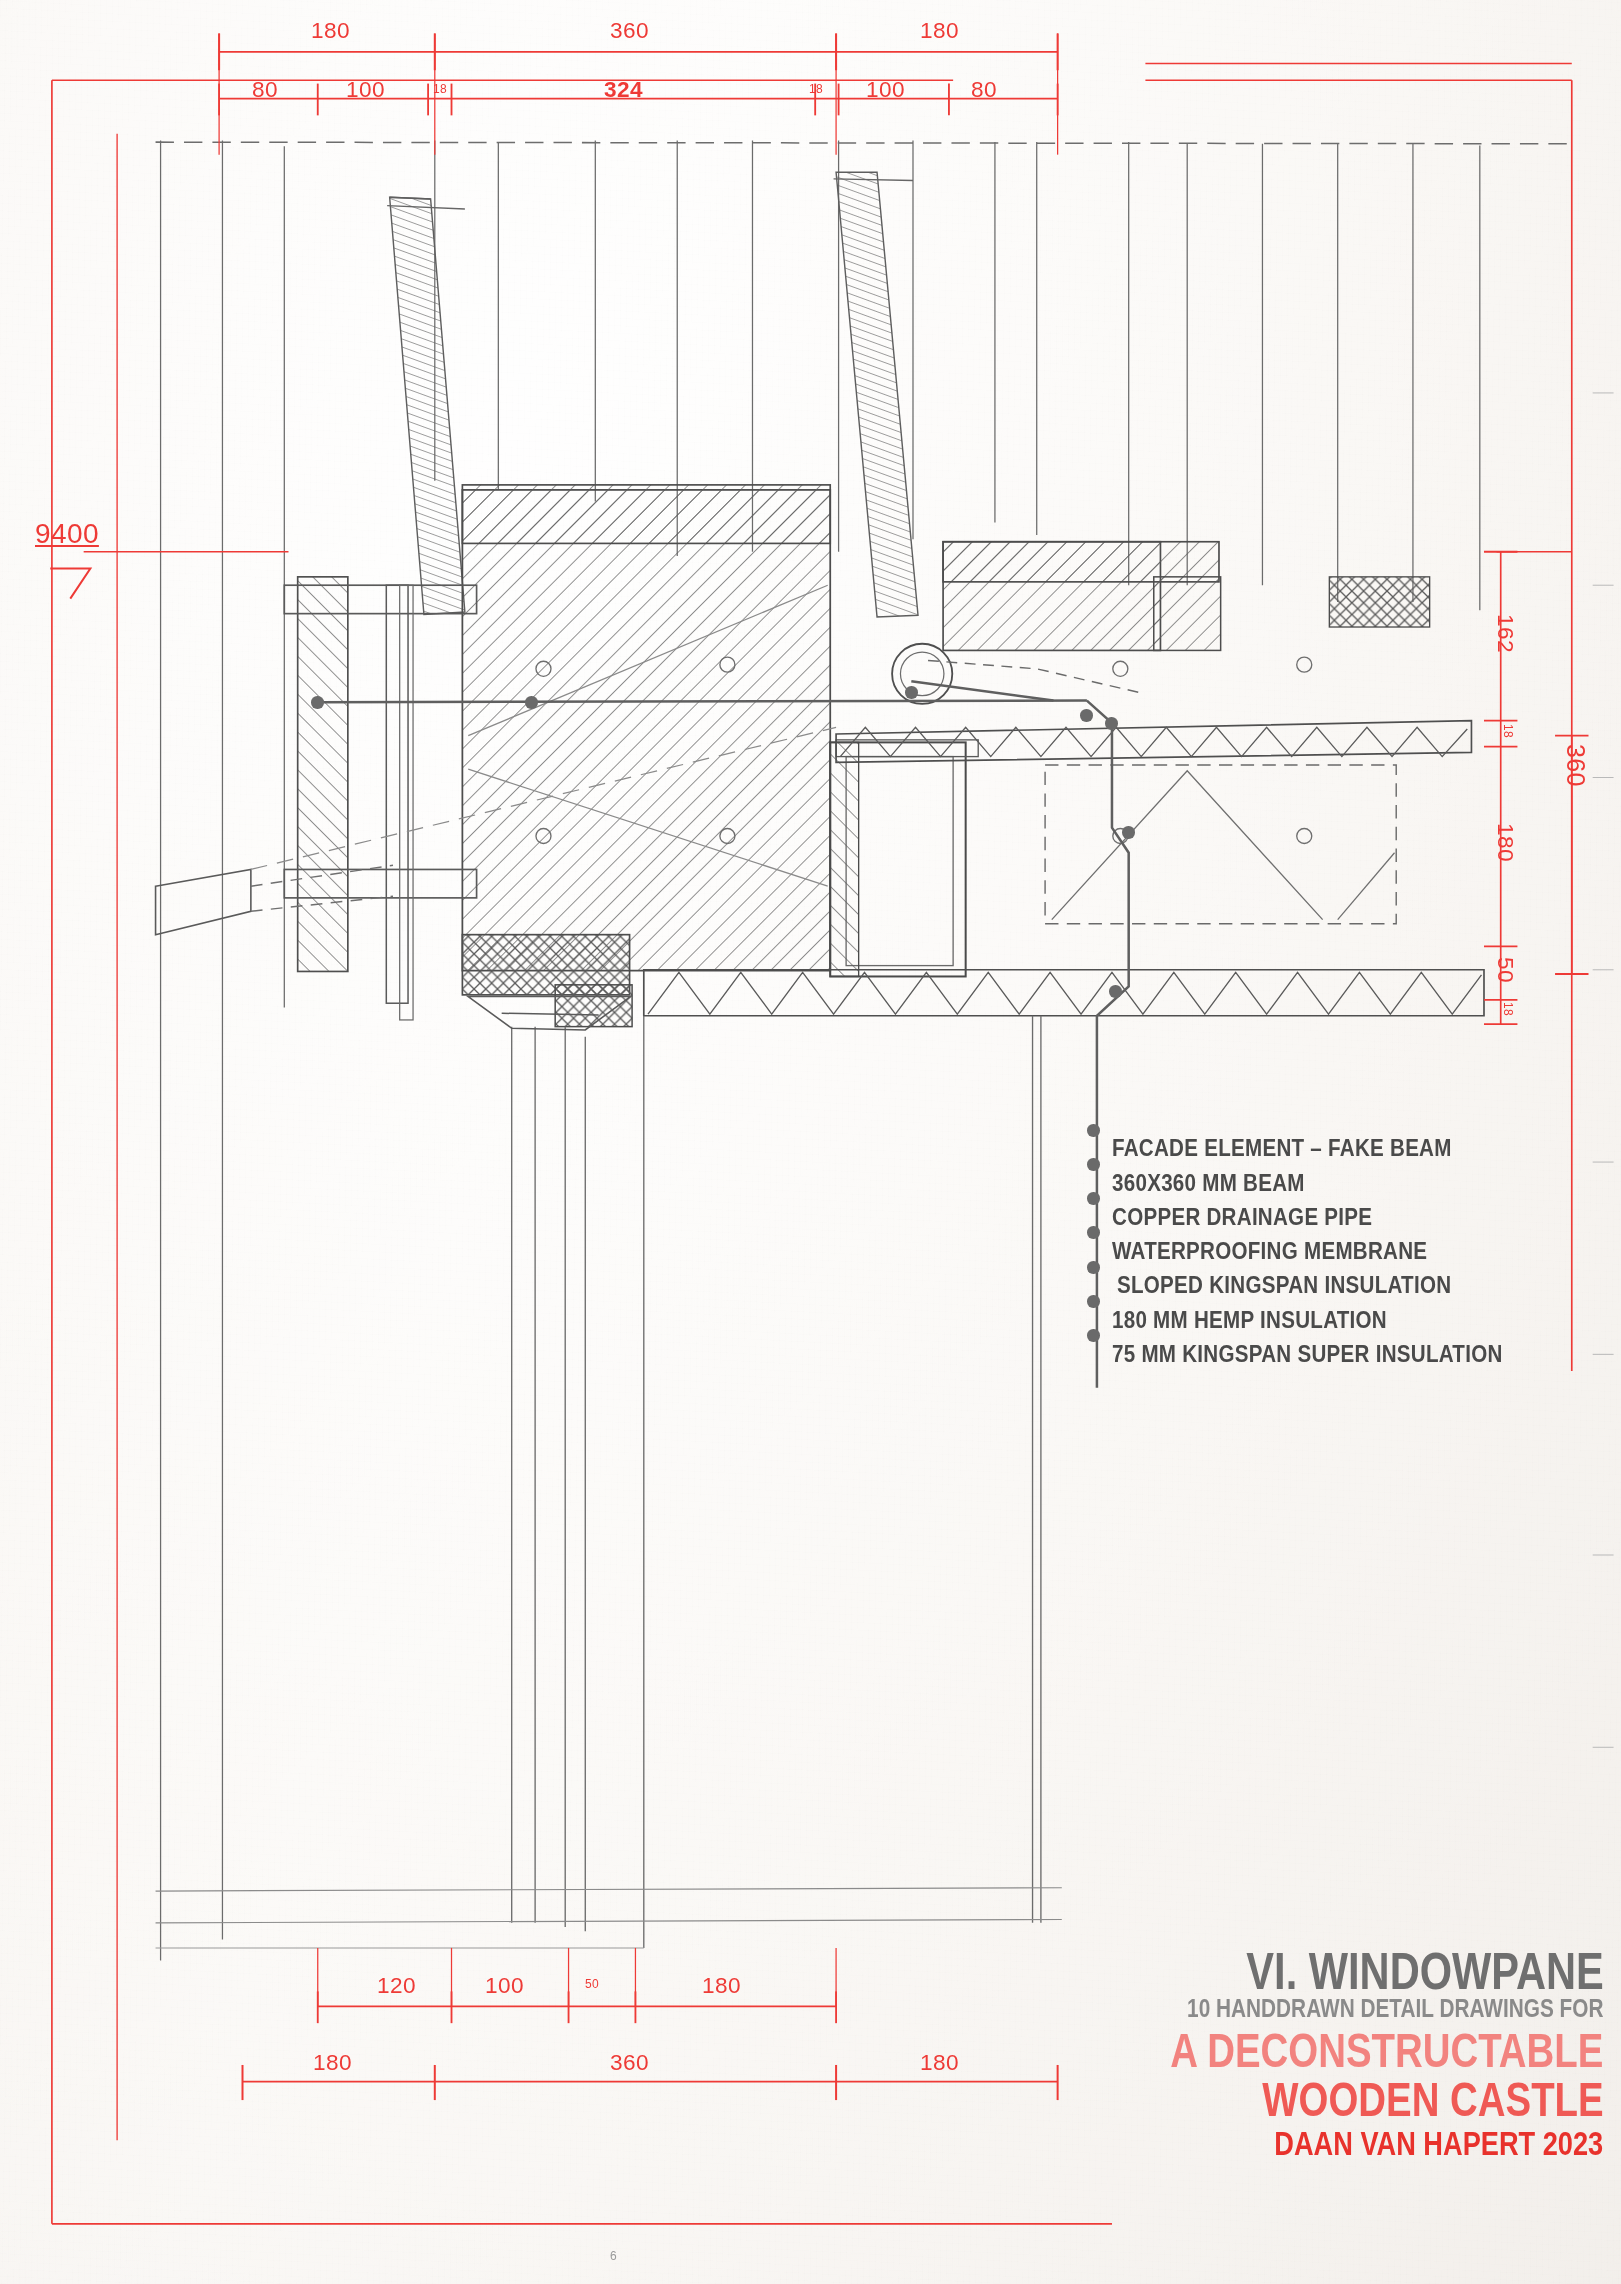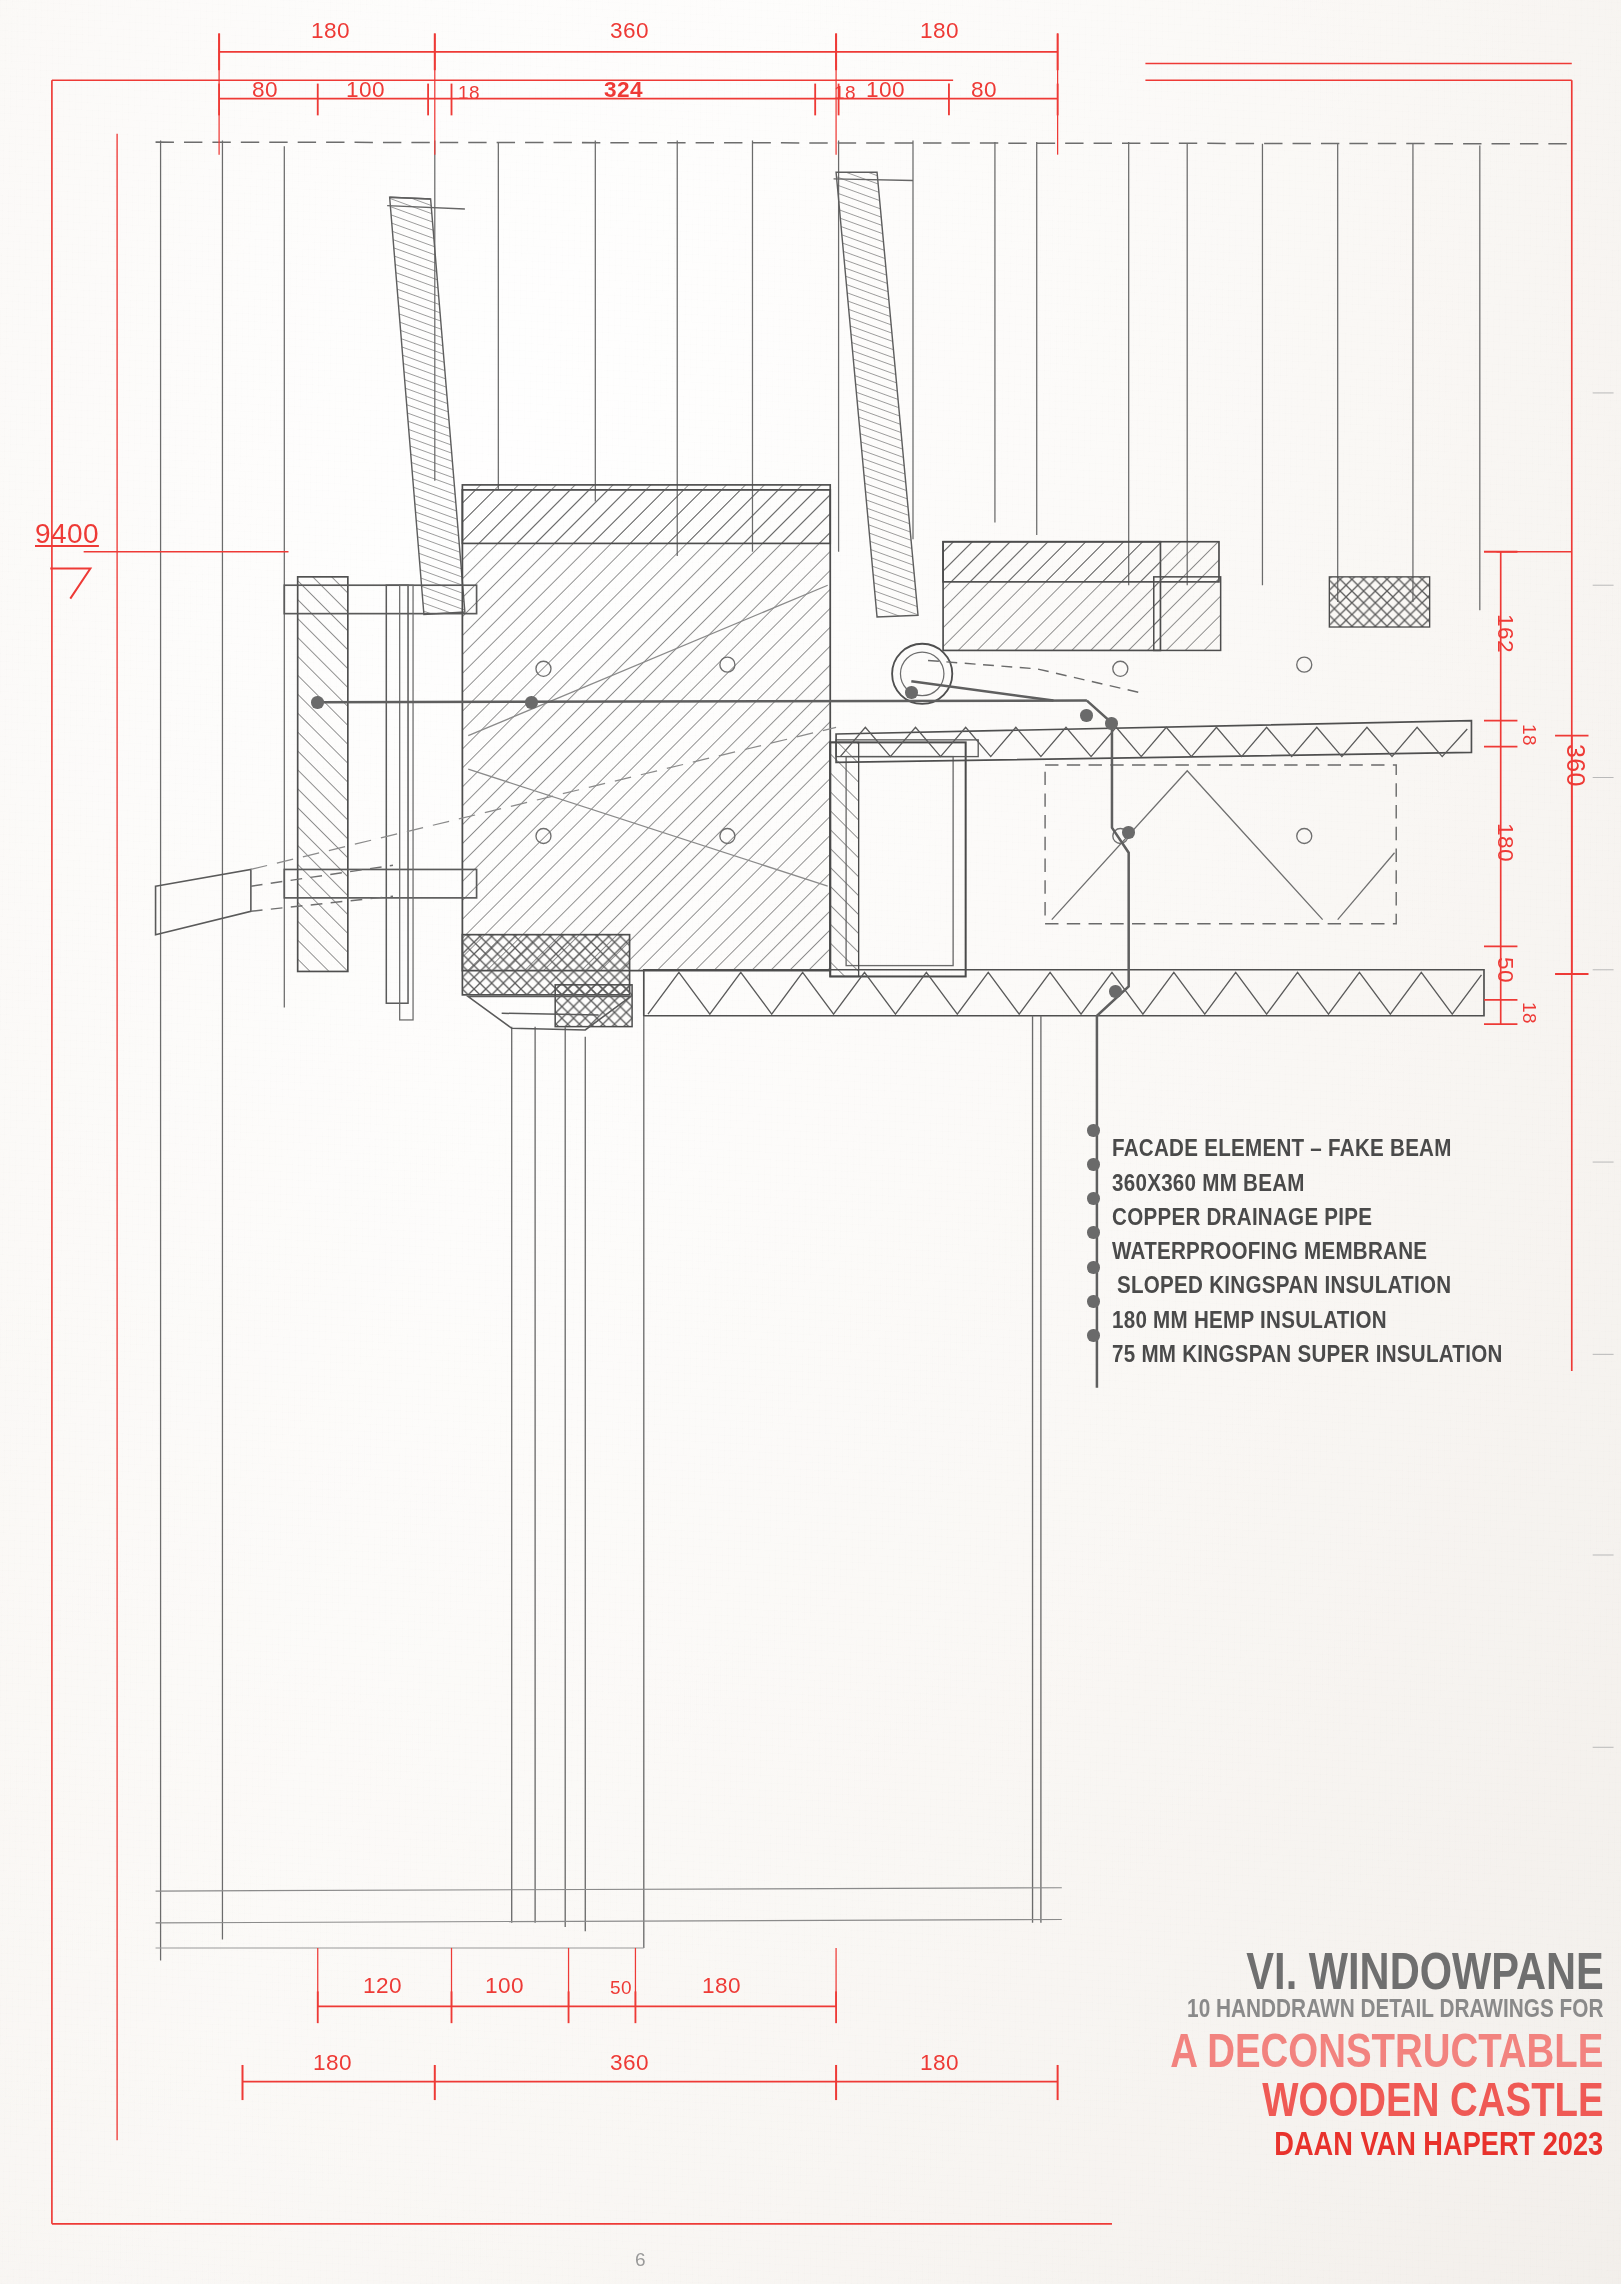--- a/index.html
+++ b/index.html
@@ -14,21 +14,21 @@
   }
   #grain{position:absolute;inset:0;opacity:.5;
     background-image:
       repeating-linear-gradient(91deg, rgba(0,0,0,0.012) 0 0.8px, rgba(0,0,0,0) 0.8px 5.9px),
       repeating-linear-gradient(3deg, rgba(0,0,0,0.010) 0 0.8px, rgba(0,0,0,0) 0.8px 7.5px);
   }
 
   
   .dim{position:absolute;color:#ee3a36;font-size:22.6px;letter-spacing:0.4px;
        font-family:"Liberation Sans",sans-serif;white-space:nowrap;}
-  .dim.sm{font-size:19px;margin-left:25px;}
+  .dim.sm{font-size:12px;}
   .dim.v{transform-origin:left top;}
 
   
   .callout{position:absolute;color:#4a4a4a;font-size:23.4px;white-space:nowrap;
            font-family:"Liberation Sans Narrow","Liberation Sans",sans-serif;
            font-weight:700;letter-spacing:0.3px;transform:scaleX(.88);transform-origin:left center;}
   .bullet{position:absolute;width:12.5px;height:12.5px;border-radius:50%;background:#6a6a6a;}
 
   
   .tb{position:absolute;right:18.4px;text-align:right;white-space:nowrap;
@@ -285,21 +285,21 @@
 
 <div class="dim" style="left:35px;top:518px;font-size:28px;text-decoration:underline;">9400</div>
 
 <div class="dim v" style="left:1518px;top:614px;transform:rotate(90deg);">162</div>
 <div class="dim v sm" style="left:1515px;top:724px;transform:rotate(90deg);">18</div>
 <div class="dim v" style="left:1518px;top:823px;transform:rotate(90deg);">180</div>
 <div class="dim v" style="left:1518px;top:957px;transform:rotate(90deg);">50</div>
 <div class="dim v sm" style="left:1515px;top:1002px;transform:rotate(90deg);">18</div>
 <div class="dim v" style="left:1590px;top:744px;transform:rotate(90deg);font-size:25px;">360</div>
 
-<div class="dim" style="left:363px;top:1973px;text-align:center;">120</div>
+<div class="dim" style="left:377px;top:1973px;text-align:center;">120</div>
 <div class="dim" style="left:485px;top:1973px;">100</div>
 <div class="dim sm" style="left:585px;top:1977px;">50</div>
 <div class="dim" style="left:702px;top:1973px;">180</div>
 
 <div class="dim" style="left:313px;top:2050px;">180</div>
 <div class="dim" style="left:610px;top:2050px;">360</div>
 <div class="dim" style="left:920px;top:2050px;">180</div>
 
 <svg class="drawing" viewBox="0 0 1940 2732">
   <g stroke="#5f5f5f" stroke-width="3" fill="none">

